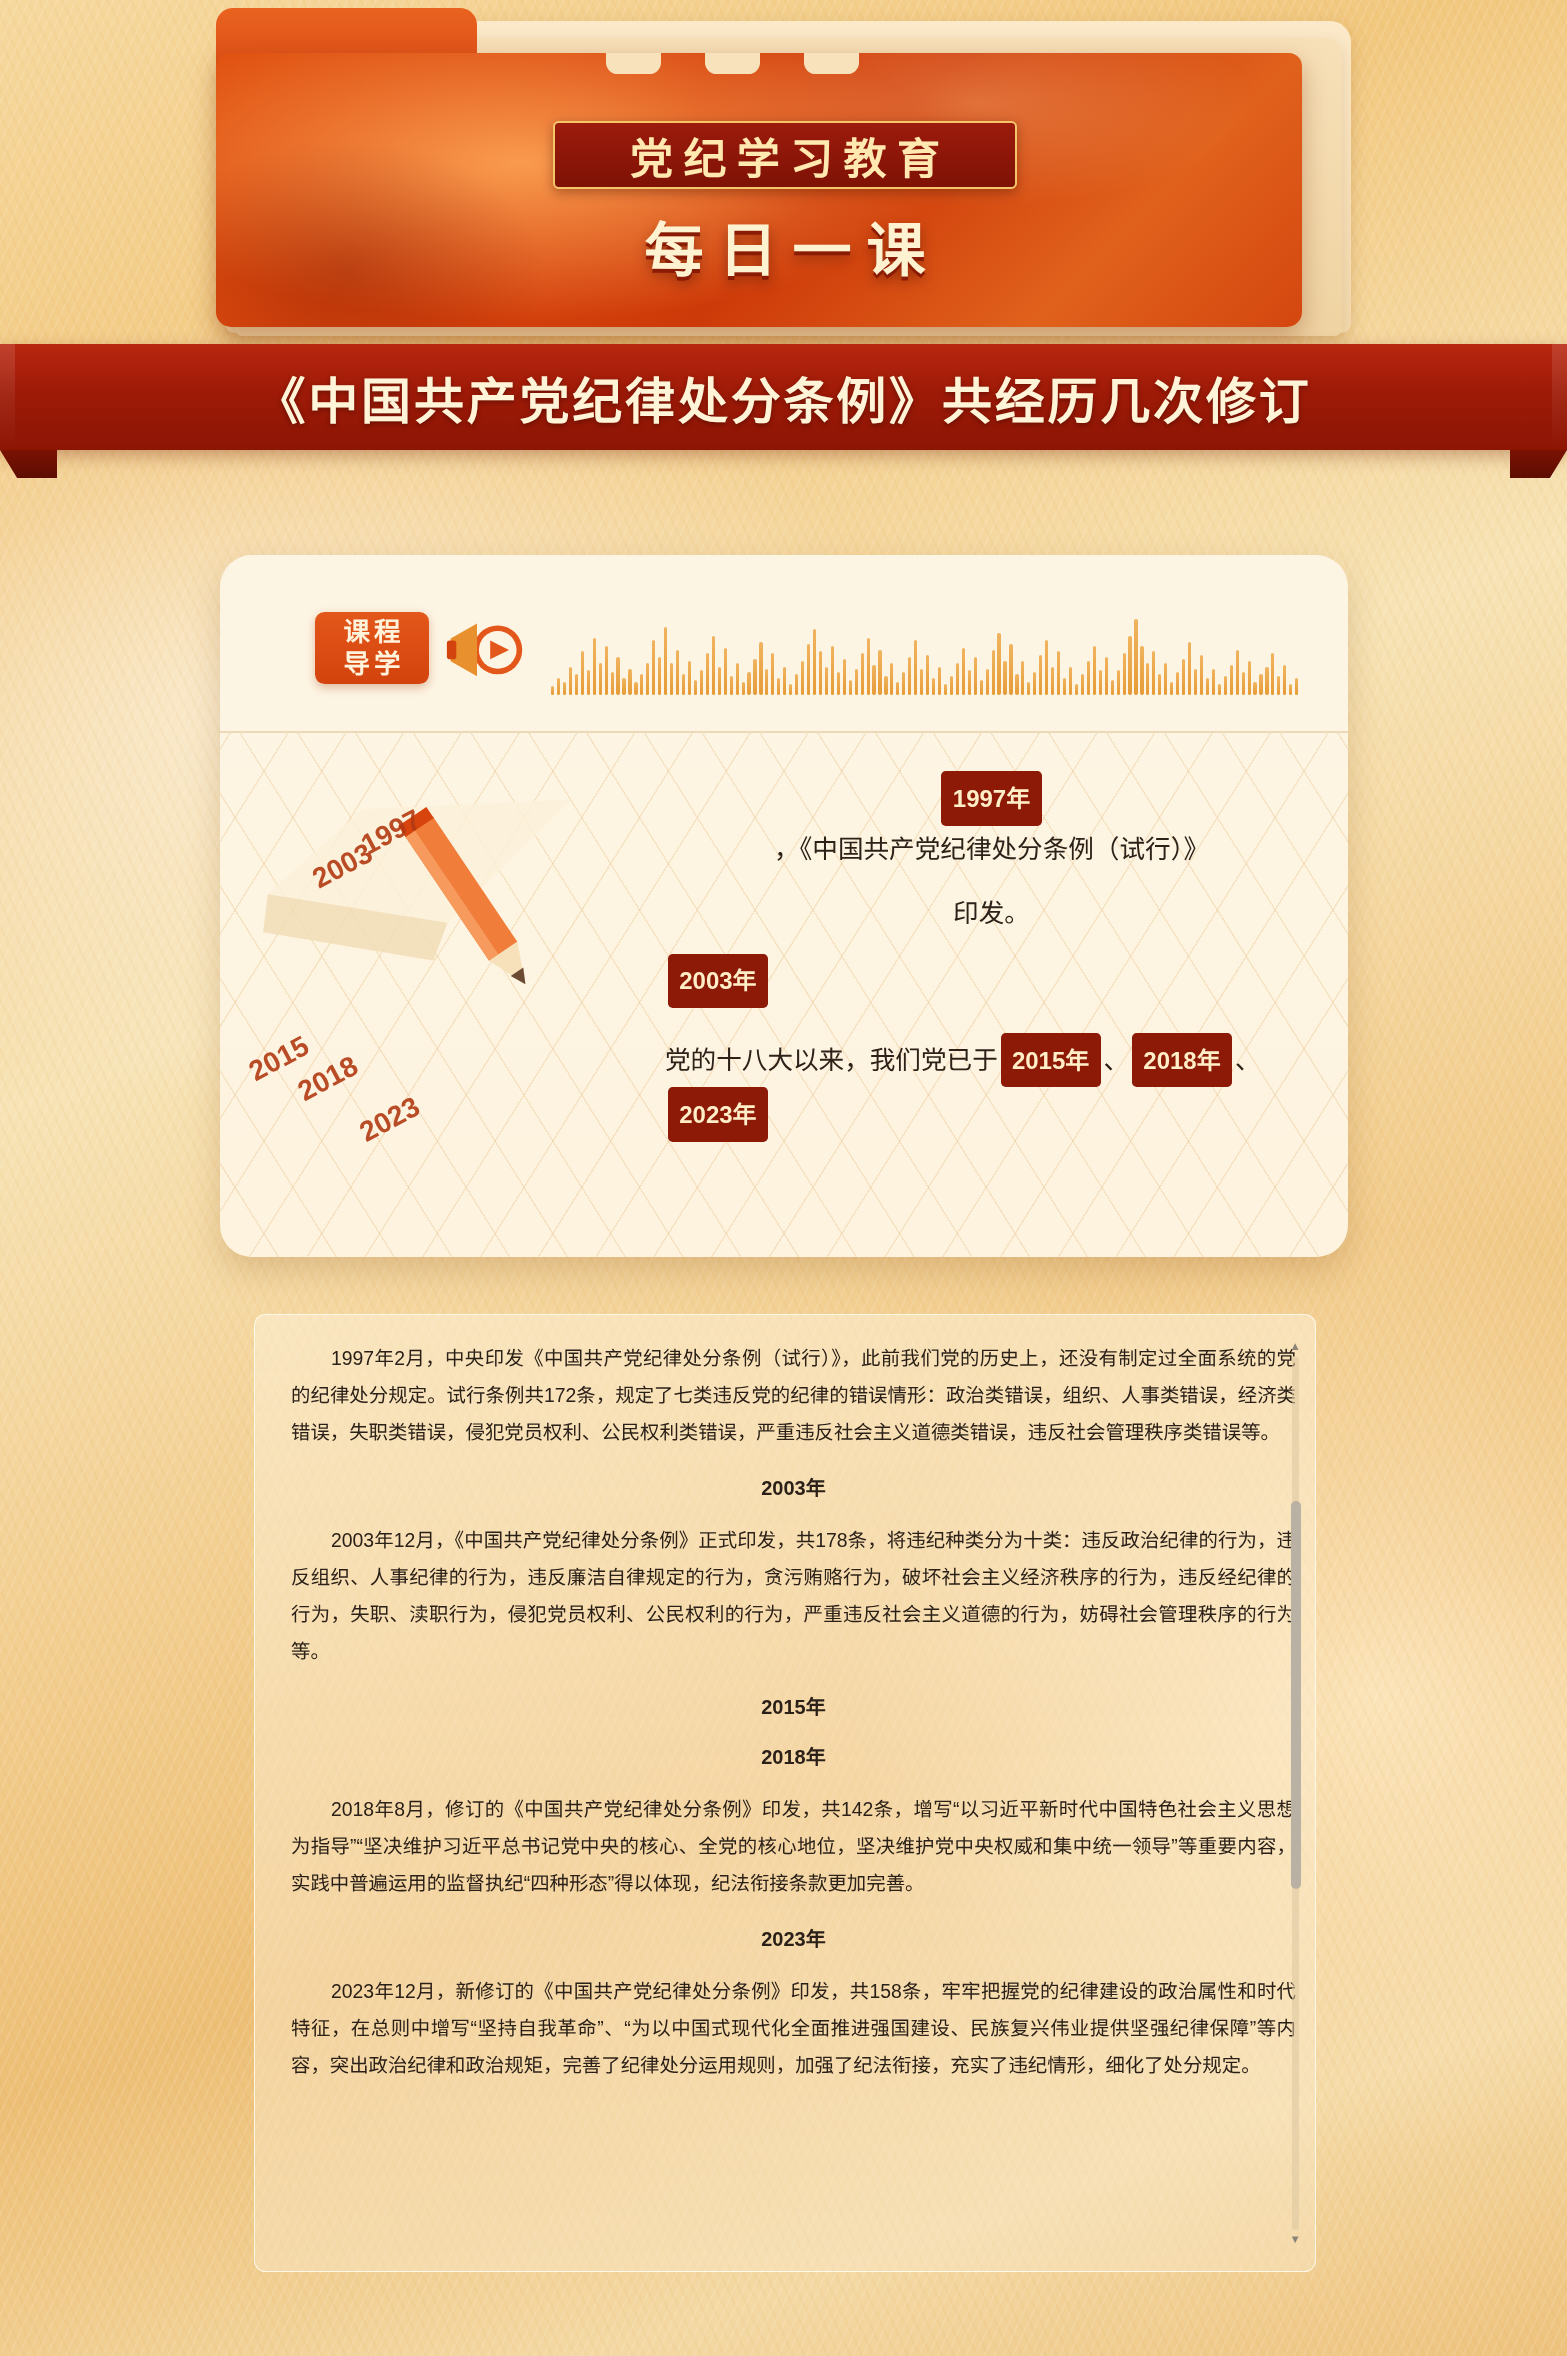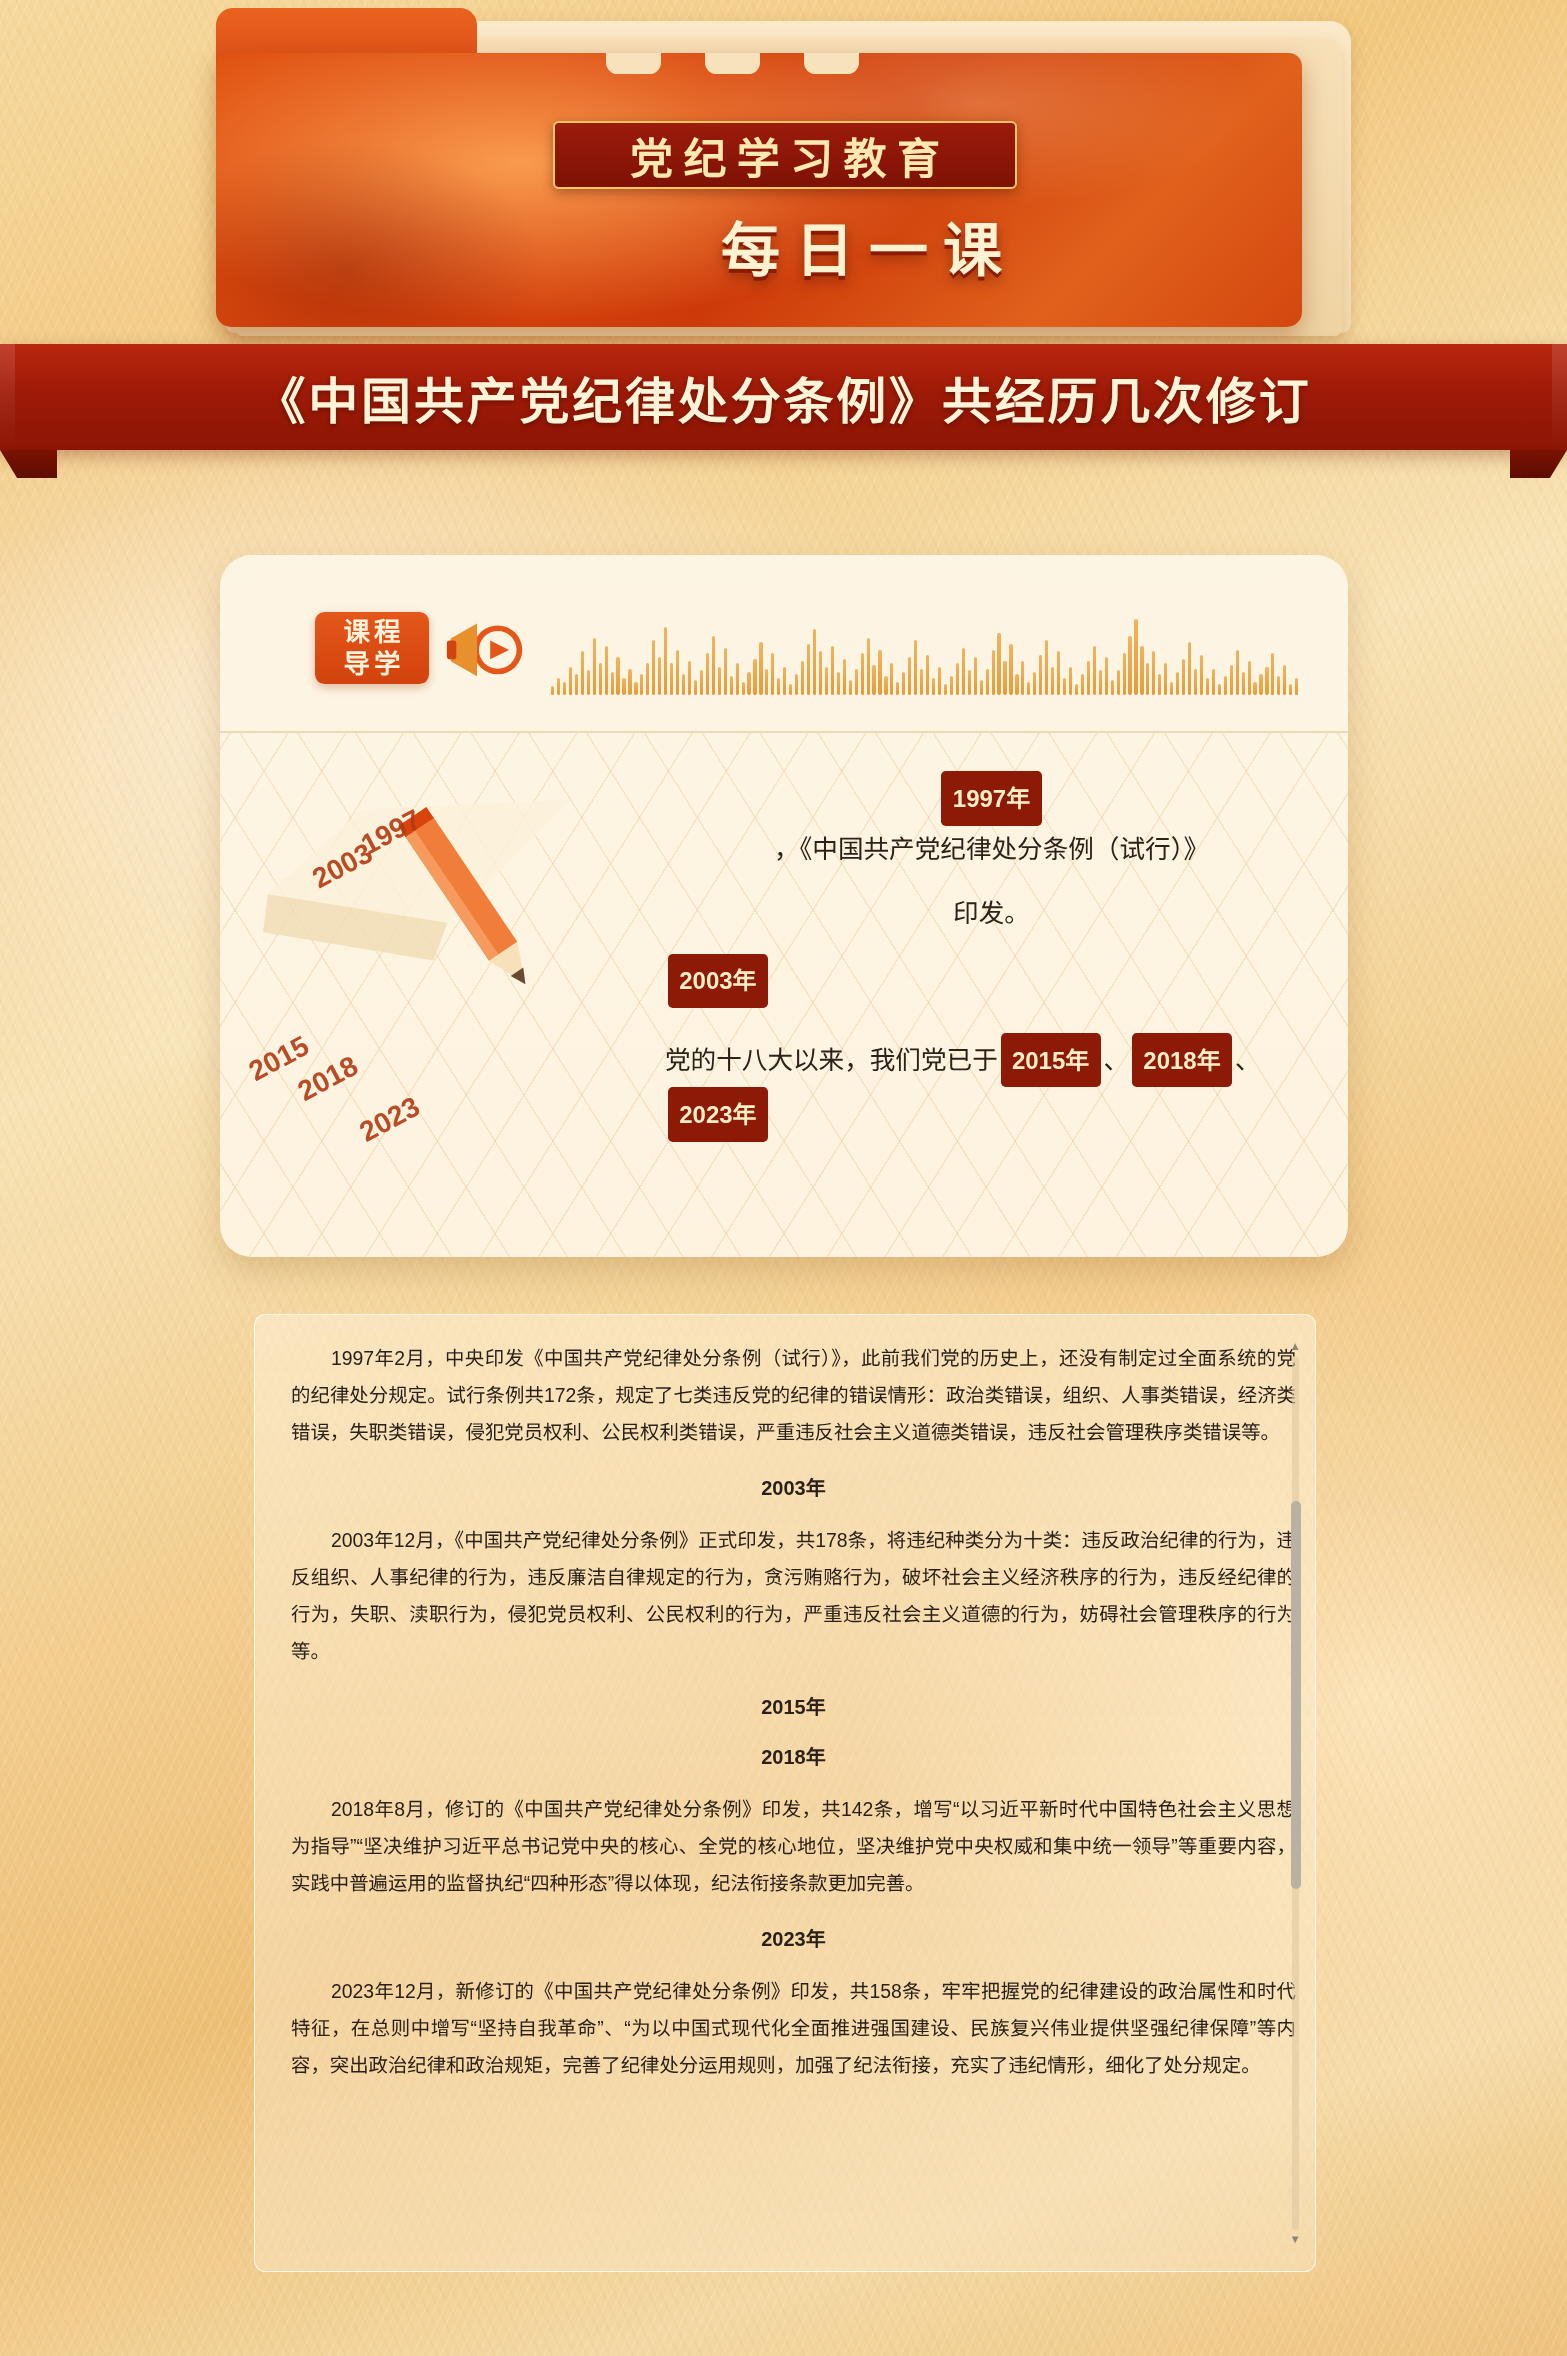--- a/index.html
+++ b/index.html
@@ -70,21 +70,21 @@
     border-radius: 5.7px;
     display: flex; align-items: center; justify-content: center;
     box-shadow: 0 3.8px 11.4px rgba(80,20,0,0.4);
   }
   .title-plate span {
     color: #ffe9b0; font-size: 43px; font-weight: bold; letter-spacing: 10.4px;
     text-indent: 10.4px; font-family: "Liberation Serif", "DejaVu Serif", serif;
   }
   .title-sub {
     position: absolute; left: 553px; top: 203px; width: 464px;
-    text-align: right;
+    text-align: center;
     color: #fff2d0; font-size: 59px; font-weight: bold; letter-spacing: 15px; text-indent: 15px;
     font-family: "Liberation Serif", "DejaVu Serif", serif;
     text-shadow: 0 3.8px 0 #8a1b04, 0 6.6px 13.2px rgba(90,20,0,0.55);
   }
 
   
   .ribbon {
     position: absolute; left: 0; top: 344px; width: 1567px; height: 106px;
     background: linear-gradient(180deg, #b8260f 0%, #9d1a07 48%, #8d1504 100%);
     display: flex; align-items: center; justify-content: center;

